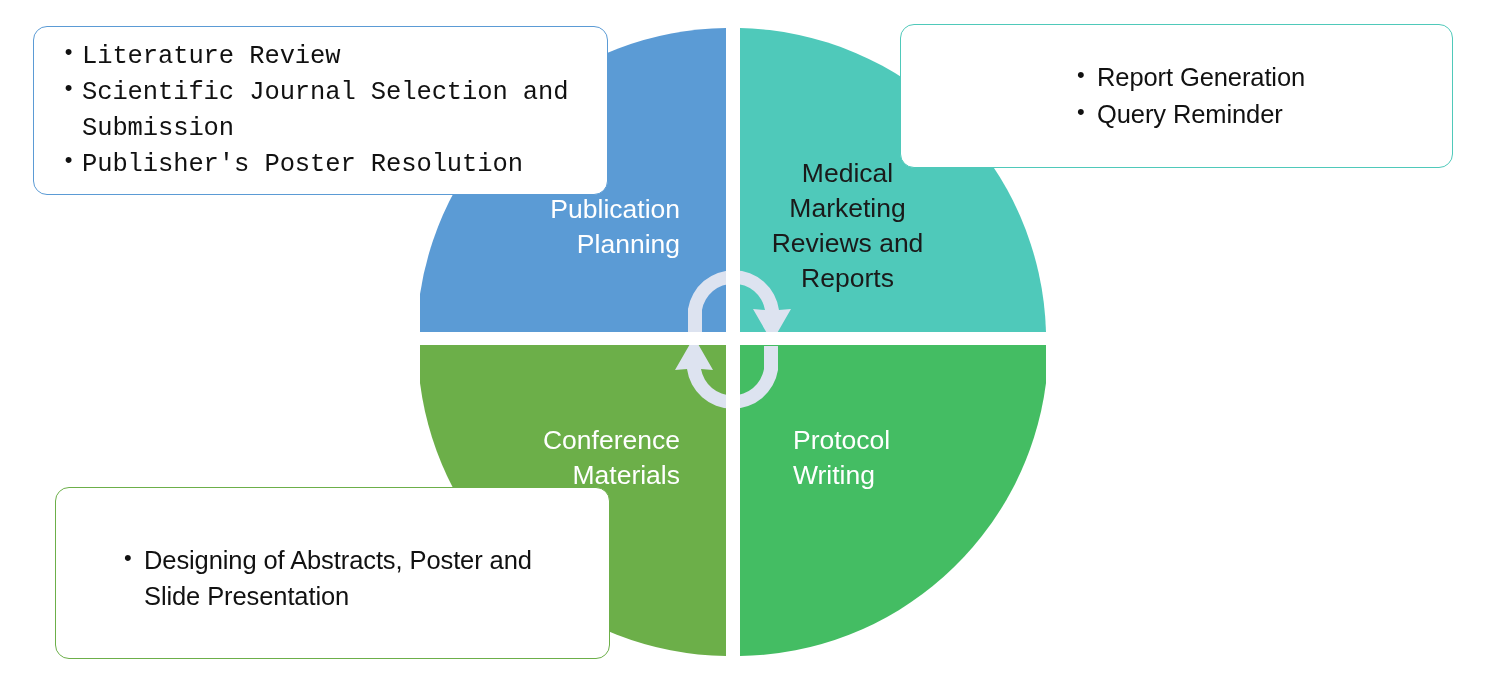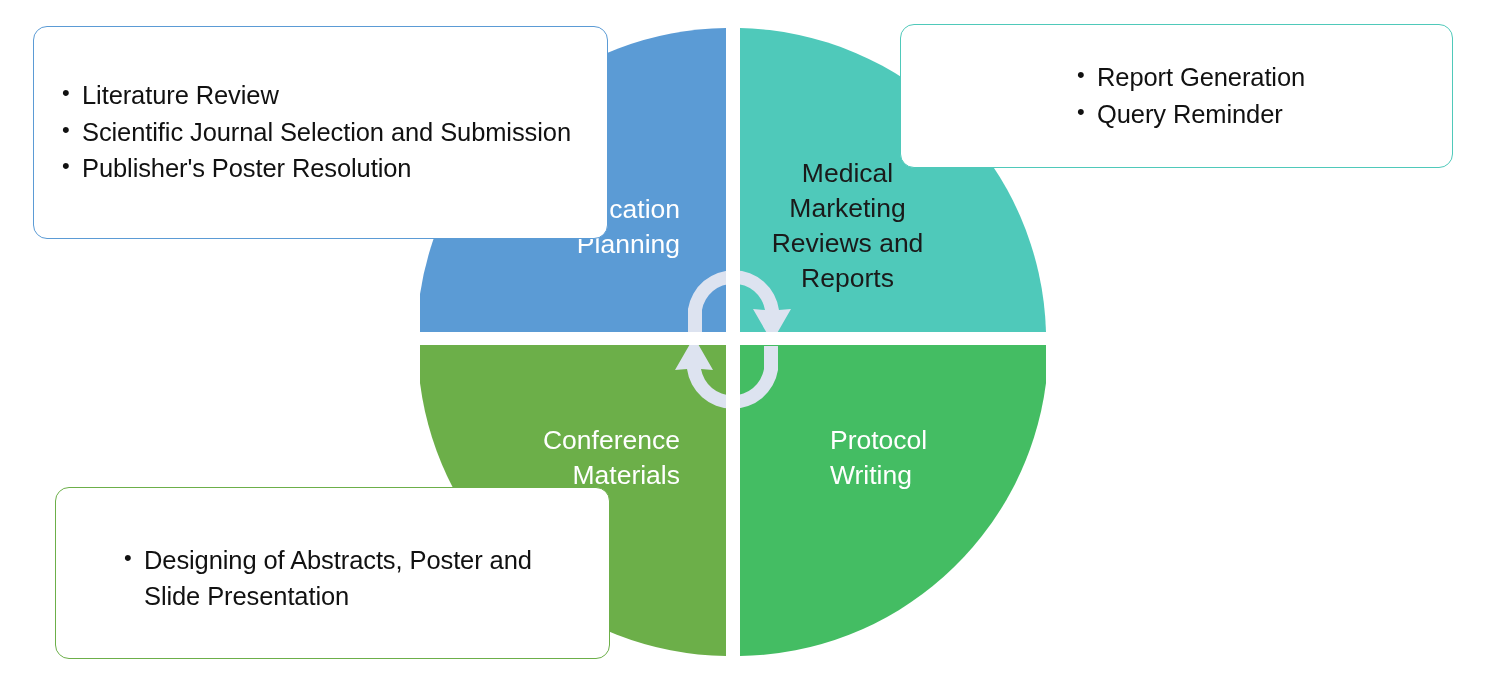--- a/index.html
+++ b/index.html
@@ -12,22 +12,22 @@
            border-radius:14px;box-sizing:border-box;display:flex;
            flex-direction:column;justify-content:center;}
   .callout ul{list-style:none;margin:0;padding:0;}
   .callout li{position:relative;padding-left:26px;
               font-size:25.5px;line-height:1.39;color:#111111;
               letter-spacing:-0.1px;}
   .callout li+li{margin-top:1px;}
   .callout li:before{content:"\2022";position:absolute;left:6px;top:-1px;
                      font-size:22px;line-height:1.46;color:#111111;}
 
-  #box-tl{left:33px;  top:26px;  width:575px; height:213px;
-          border-color:#5b9bd5; padding:12px 18px 12px 22px;}
+  #box-tl{left:33px;  top:26px;  width:575px; height:169px;
+          border-color:#5b9bd5; padding:12px 18px 12px 22px;font-family:Liberation Mono, monospace;}
   #box-tr{left:900px; top:24px;  width:553px; height:144px;
           border-color:#4fc9ba; padding:12px 20px 12px 170px;}
   #box-bl{left:55px;  top:487px; width:555px; height:172px;
           border-color:#6caf49; padding:23px 20px 12px 62px;}
   #box-br{left:890px; top:478px; width:563px; height:172px;
           border-color:#44bd63; padding:12px 22px 12px 178px;}
 
   
   #circle-wrap{position:absolute;left:420px;top:28px;width:626px;height:628px;}
   #circle-wrap svg{display:block;overflow:visible;}
@@ -92,21 +92,21 @@
   </div>
 
   <div class="quad-label" id="lbl-pub" style="color: rgb(255, 255, 255);">Publication
 Planning</div>
   <div class="quad-label" id="lbl-conf" style="color: rgb(255, 255, 255);">Conference
 Materials</div>
   <div class="quad-label" id="lbl-med" style="color: rgb(26, 26, 26);">Medical
 Marketing
 Reviews and
 Reports</div>
-  <div class="quad-label" id="lbl-prot" style="color: rgb(255, 255, 255); margin-left: 37px;">Protocol
+  <div class="quad-label" id="lbl-prot" style="color: rgb(255, 255, 255);">Protocol
 Writing</div>
 
   <div class="callout" id="box-tl" style="border-color: rgb(91, 155, 213);">
     <ul>
       <li>Literature Review</li>
       <li>Scientific Journal Selection and Submission</li>
       <li>Publisher's Poster Resolution</li>
     </ul>
   </div>
 

